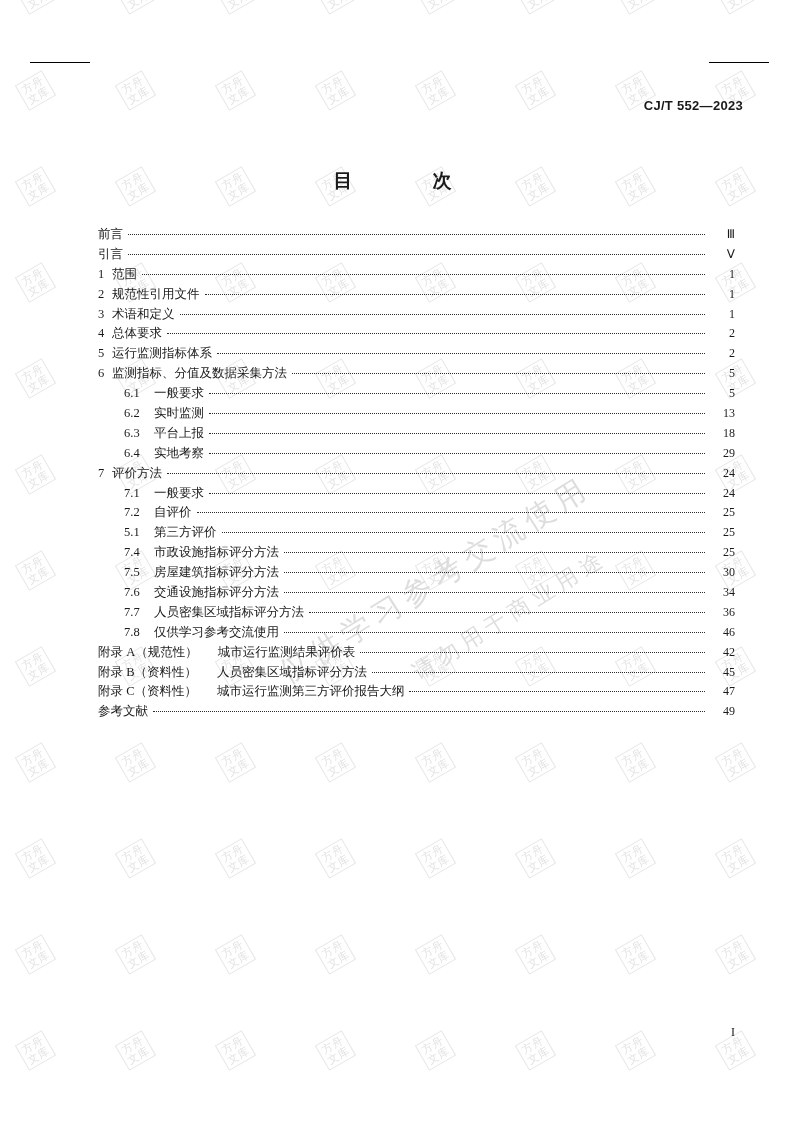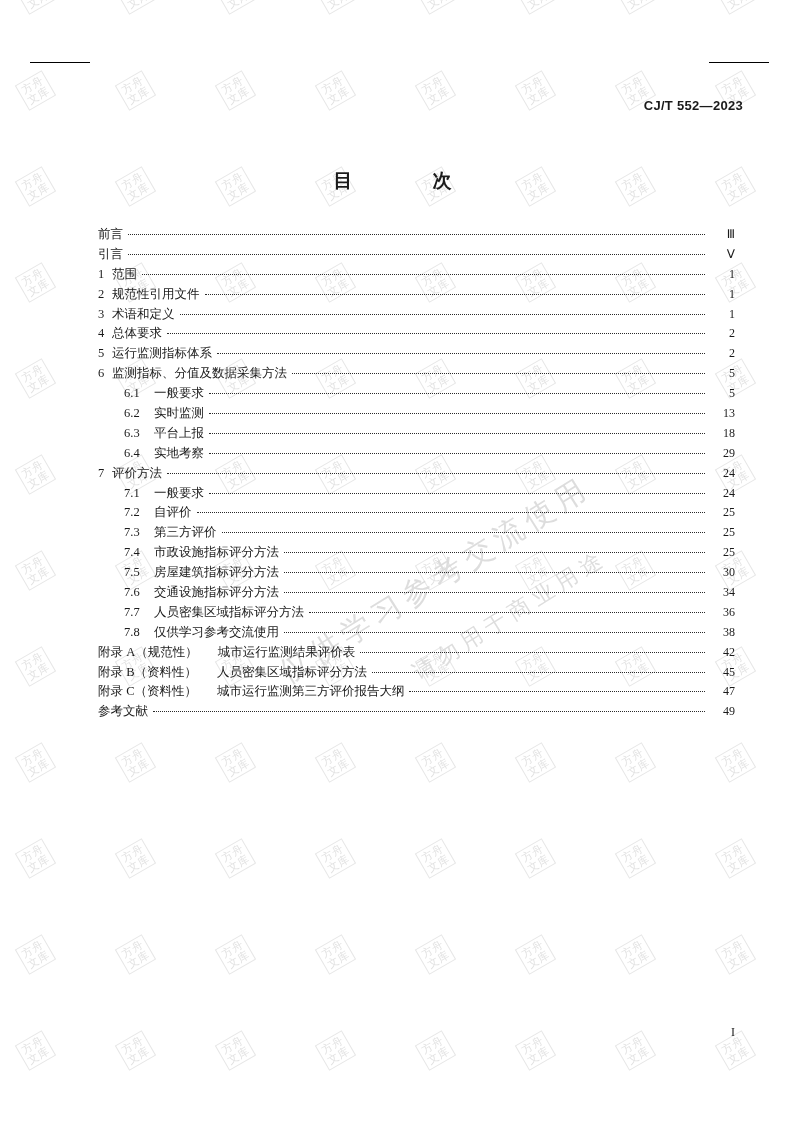--- a/index.html
+++ b/index.html
@@ -623,21 +623,21 @@
         <span class="t-dots"></span>
         <span class="t-page">24</span>
       </div>
       <div class="toc-row lvl1">
         <span class="t-num">7.2</span>
         <span class="t-label">自评价</span>
         <span class="t-dots"></span>
         <span class="t-page">25</span>
       </div>
       <div class="toc-row lvl1">
-        <span class="t-num">7.3</span>
+        <span class="t-num">5.1</span>
         <span class="t-label">第三方评价</span>
         <span class="t-dots"></span>
         <span class="t-page">25</span>
       </div>
       <div class="toc-row lvl1">
         <span class="t-num">7.4</span>
         <span class="t-label">市政设施指标评分方法</span>
         <span class="t-dots"></span>
         <span class="t-page">25</span>
       </div>
@@ -656,21 +656,21 @@
       <div class="toc-row lvl1">
         <span class="t-num">7.7</span>
         <span class="t-label">人员密集区域指标评分方法</span>
         <span class="t-dots"></span>
         <span class="t-page">36</span>
       </div>
       <div class="toc-row lvl1">
         <span class="t-num">7.8</span>
         <span class="t-label">仅供学习参考交流使用</span>
         <span class="t-dots"></span>
-        <span class="t-page">38</span>
+        <span class="t-page">46</span>
       </div>
       <div class="toc-row lvl0 appx">
         <span class="t-num">附录 A（规范性）</span>
         <span class="appx-mid"></span>
         <span class="t-label">城市运行监测结果评价表</span>
         <span class="t-dots"></span>
         <span class="t-page">42</span>
       </div>
       <div class="toc-row lvl0 appx">
         <span class="t-num">附录 B（资料性）</span>

